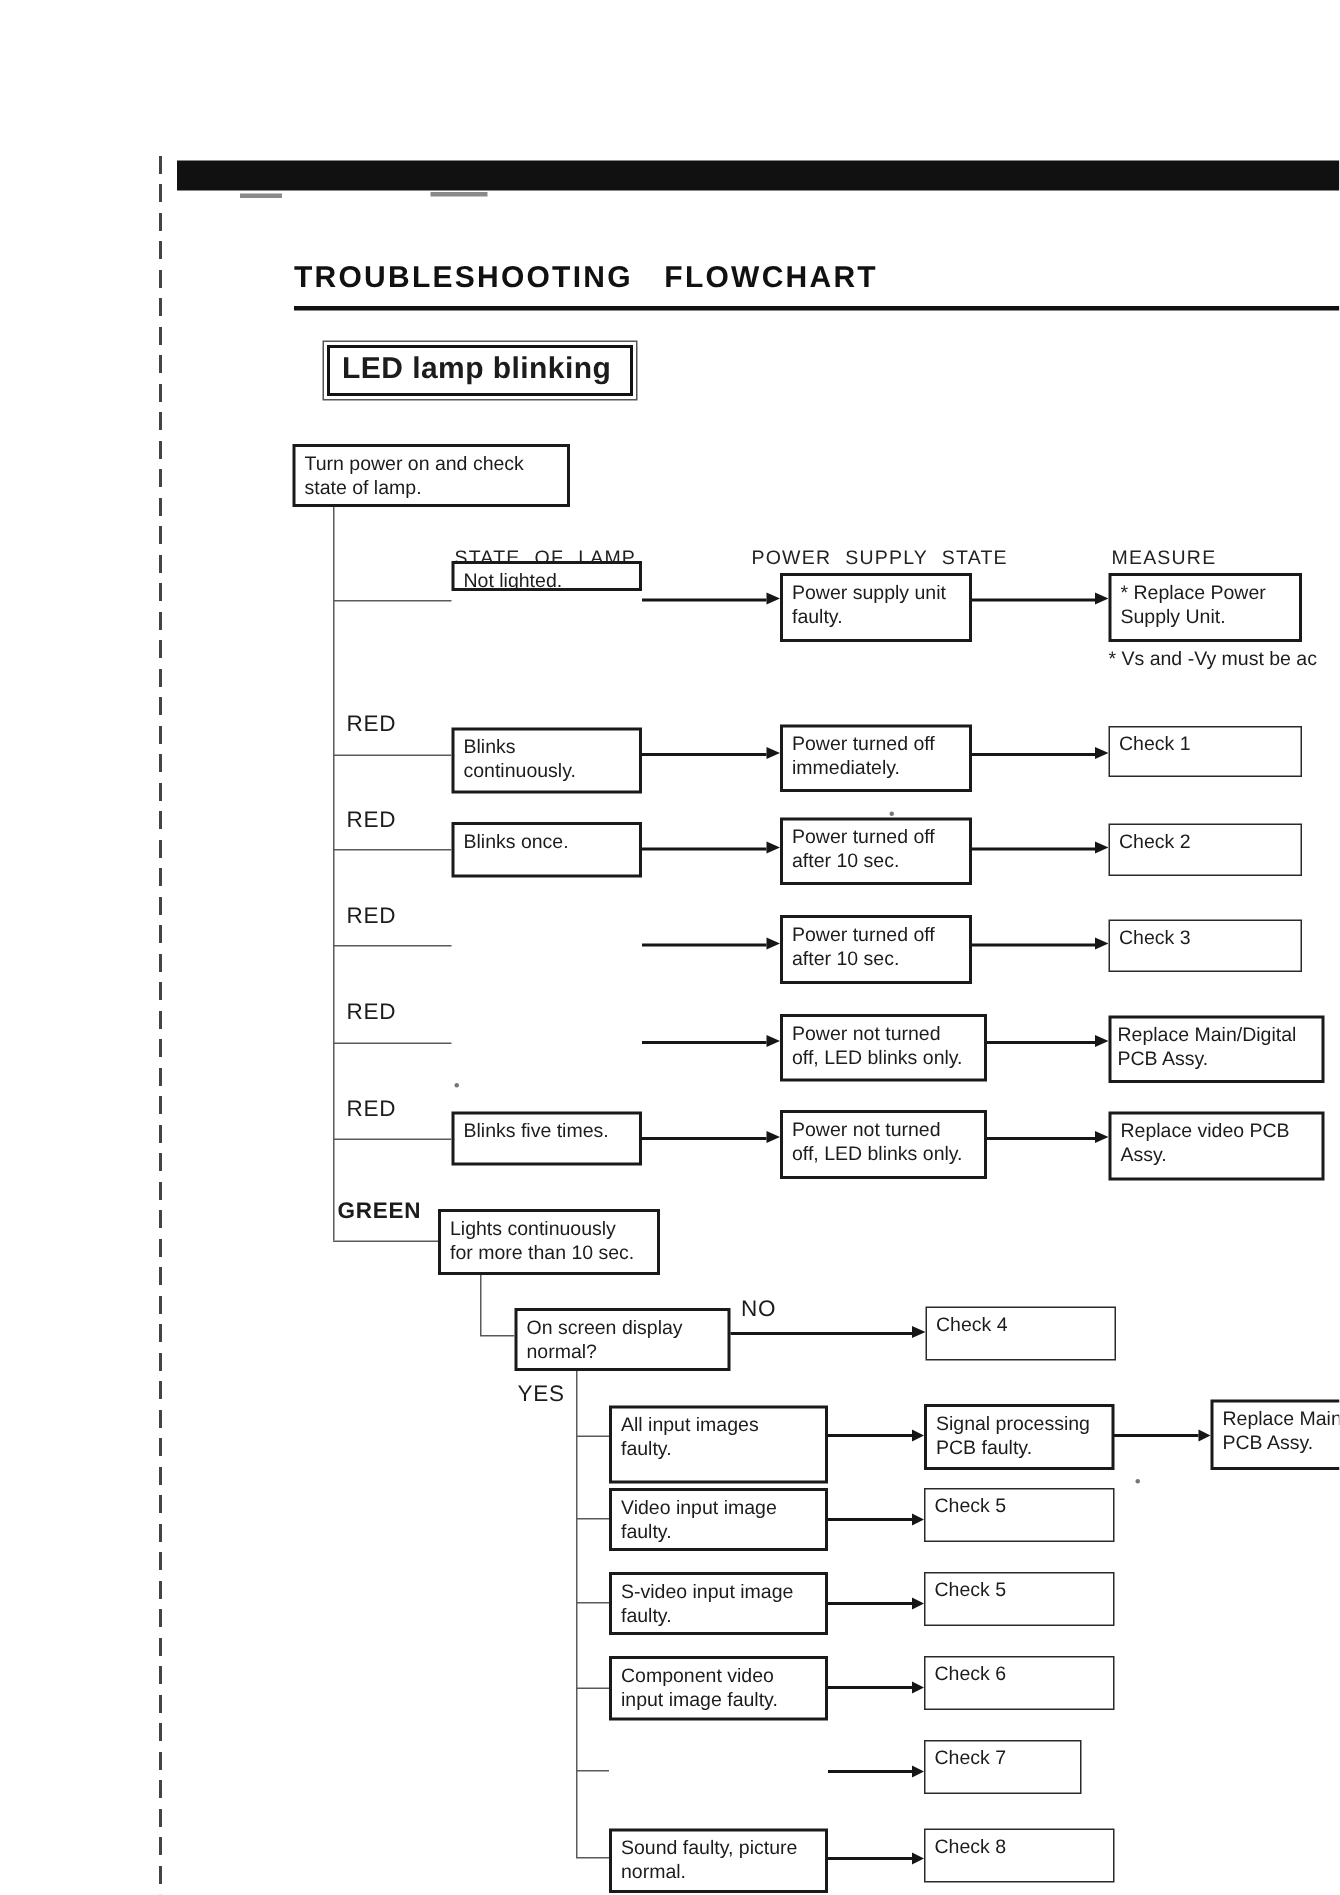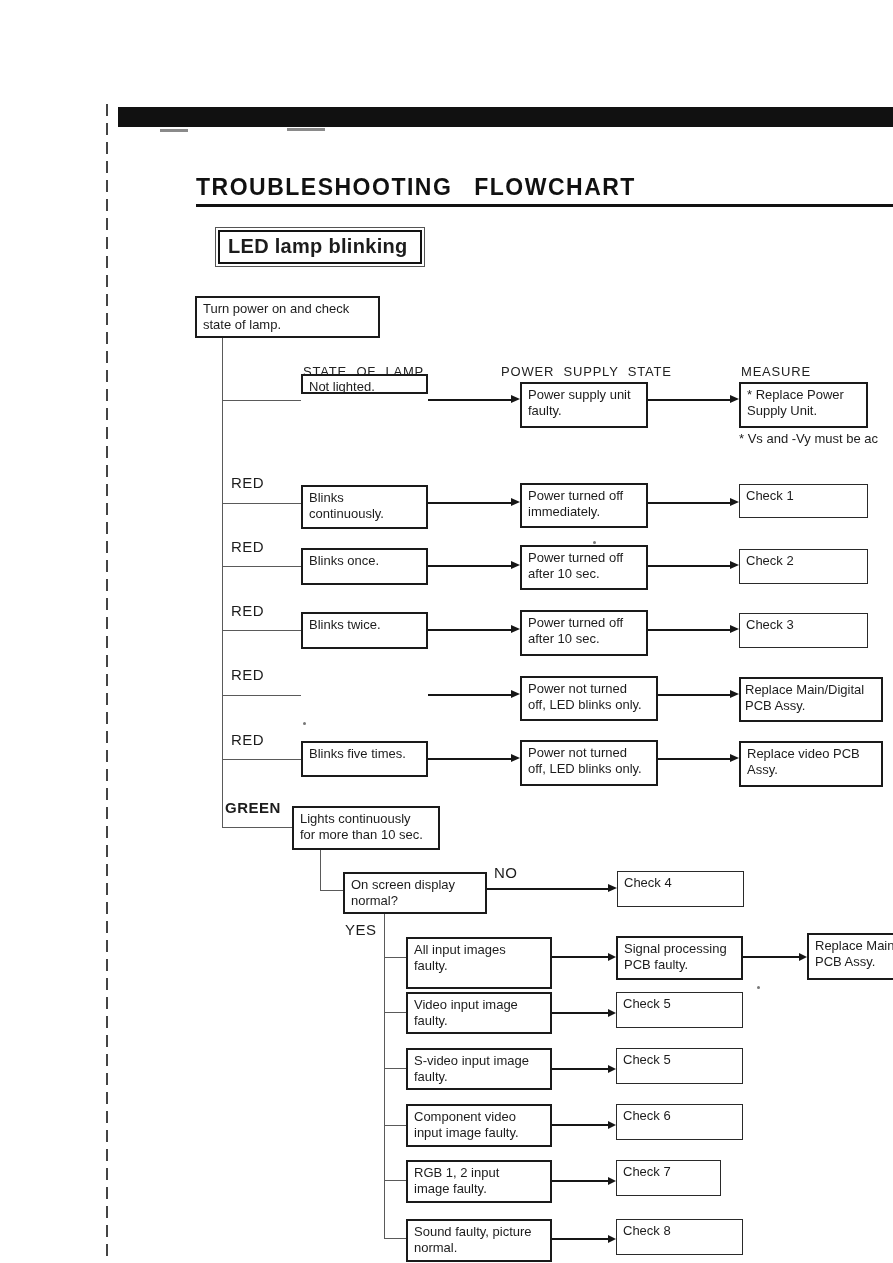--- a/index.html
+++ b/index.html
@@ -11,21 +11,21 @@
   .lbl{position:absolute;font-size:15px;color:#1c1c1c;letter-spacing:.5px;white-space:nowrap;}
   .hdr{position:absolute;font-size:13px;color:#222;letter-spacing:.8px;word-spacing:5px;white-space:nowrap;}
   .hl{position:absolute;height:1px;background:#5a5a5a;}
   .vl{position:absolute;width:1px;background:#5a5a5a;}
   .ar{position:absolute;height:2px;background:#161616;}
   .ar::after{content:"";position:absolute;right:-9px;top:-4px;width:0;height:0;
              border-left:9px solid #161616;border-top:4px solid transparent;border-bottom:4px solid transparent;}
   .ar.tn{height:1.5px;}
   .ar.tn::after{right:-8px;top:-3.5px;border-left:8px solid #161616;
                 border-top:4px solid transparent;border-bottom:4px solid transparent;}
-  .title{position:absolute;left:196px;top:174px;font-size:23px;font-weight:bold;color:#111;
+  .title{position:absolute;left:196px;top:174px;font-size:20px;font-weight:bold;color:#111;
          letter-spacing:1.5px;word-spacing:14px;white-space:nowrap;}
   .rule{position:absolute;background:#111;}
   .tagouter{position:absolute;left:215px;top:227px;border:1px solid #555;background:#fff;padding:2px;}
   .taginner{border:2px solid #121212;padding:3px 12px 4px 8px;font-size:20px;font-weight:bold;
             letter-spacing:.3px;white-space:nowrap;}
   .edge{position:absolute;left:106px;top:104px;width:2px;height:1159px;
         background:repeating-linear-gradient(to bottom,#444 0 12px,transparent 12px 19px);}
   .dot{position:absolute;width:3px;height:3px;background:#777;border-radius:50%;}
   .smudge{position:absolute;background:#8a8a8a;}
   .note{position:absolute;font-size:13px;color:#1c1c1c;white-space:nowrap;}
@@ -78,21 +78,20 @@
   <div class="hl" style="left:222px;top:566px;width:79px;"></div>
   <div class="bx" style="left:301px;top:548px;width:127px;height:37px;">Blinks once.</div>
   <div class="ar" style="left:428px;top:565px;width:83px;"></div>
   <div class="bx" style="left:520px;top:545px;width:128px;height:45px;">Power turned off
 after 10 sec.</div>
   <div class="ar" style="left:648px;top:565px;width:82px;"></div>
   <div class="bx chk" style="left:739px;top:549px;width:129px;height:35px;">Check 2</div>
 
   <div class="lbl" style="left:231px;top:602px;">RED</div>
   <div class="hl" style="left:222px;top:630px;width:79px;"></div>
-  <div class="bx" style="left:301px;top:612px;width:127px;height:37px;">Blinks twice.</div>
   <div class="ar" style="left:428px;top:629px;width:83px;"></div>
   <div class="bx" style="left:520px;top:610px;width:128px;height:46px;">Power turned off
 after 10 sec.</div>
   <div class="ar" style="left:648px;top:629px;width:82px;"></div>
   <div class="bx chk" style="left:739px;top:613px;width:129px;height:35px;">Check 3</div>
 
   <div class="lbl" style="left:231px;top:666px;">RED</div>
   <div class="hl" style="left:222px;top:695px;width:79px;"></div>
   <div class="ar" style="left:428px;top:694px;width:83px;"></div>
   <div class="bx" style="left:520px;top:676px;width:138px;height:45px;">Power not turned
@@ -149,22 +148,20 @@
   <div class="ar tn" style="left:552px;top:1068px;width:56px;"></div>
   <div class="bx chk" style="left:616px;top:1048px;width:127px;height:36px;">Check 5</div>
 
   <div class="hl" style="left:384px;top:1125px;width:22px;"></div>
   <div class="bx" style="left:406px;top:1104px;width:146px;height:43px;">Component video
 input image faulty.</div>
   <div class="ar tn" style="left:552px;top:1124px;width:56px;"></div>
   <div class="bx chk" style="left:616px;top:1104px;width:127px;height:36px;">Check 6</div>
 
   <div class="hl" style="left:384px;top:1180px;width:22px;"></div>
-  <div class="bx" style="left:406px;top:1160px;width:146px;height:43px;">RGB 1, 2 input
-image faulty.</div>
   <div class="ar tn" style="left:552px;top:1180px;width:56px;"></div>
   <div class="bx chk" style="left:616px;top:1160px;width:105px;height:36px;">Check 7</div>
 
   <div class="hl" style="left:384px;top:1238px;width:22px;"></div>
   <div class="bx" style="left:406px;top:1219px;width:146px;height:43px;">Sound faulty, picture
 normal.</div>
   <div class="ar tn" style="left:552px;top:1238px;width:56px;"></div>
   <div class="bx chk" style="left:616px;top:1219px;width:127px;height:36px;">Check 8</div>
 
   <div class="dot" style="left:593px;top:541px;"></div>

